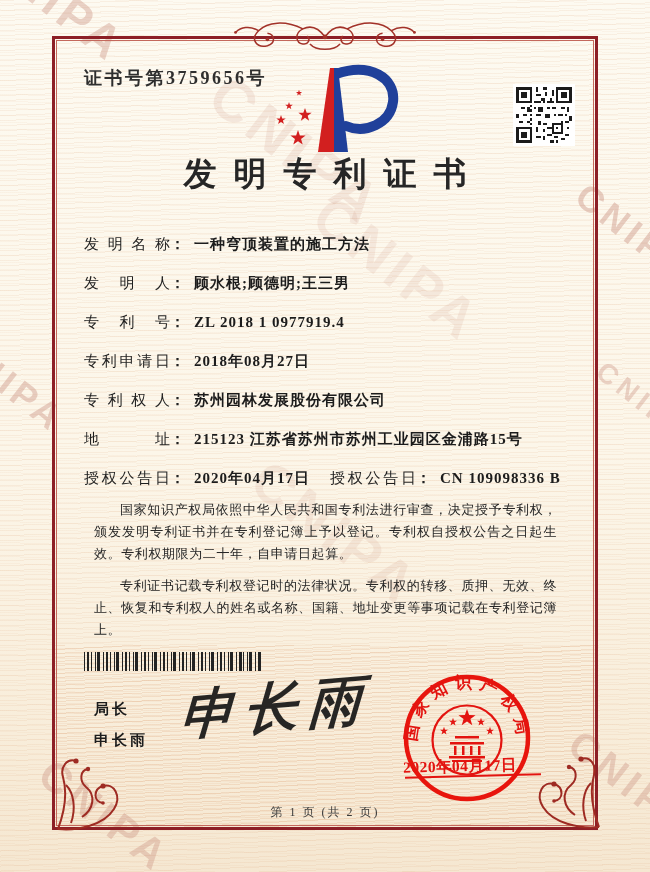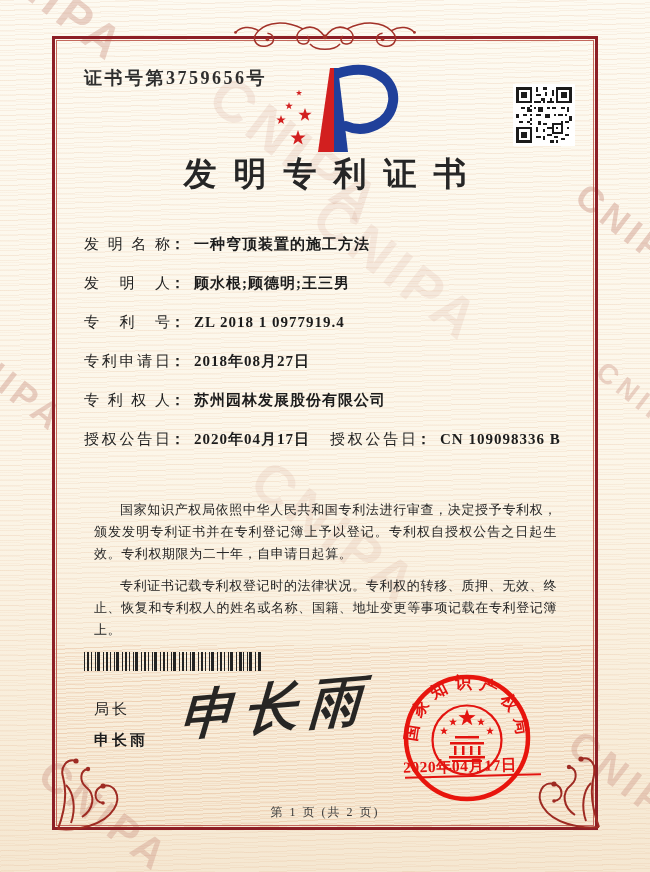--- a/index.html
+++ b/index.html
@@ -54,21 +54,21 @@
   .paras p{margin:10px;font-size:13px;line-height:22px;text-indent:2em;text-align:justify;
     letter-spacing:.6px;color:#262626;}
   .barcode{position:absolute;left:84px;top:652px;width:178px;height:19px;z-index:4;
     background:repeating-linear-gradient(90deg,
       #232323 0 1.5px, rgba(0,0,0,0) 1.5px 3px,
       #232323 3px 5.5px, rgba(0,0,0,0) 5.5px 7px,
       #232323 7px 8px, rgba(0,0,0,0) 8px 11px,
       #232323 11px 12px, rgba(0,0,0,0) 12px 13.5px,
       #232323 13.5px 16.5px, rgba(0,0,0,0) 16.5px 19px);}
   .officer-title{position:absolute;left:94px;top:700px;z-index:4;
-    font-family:"Liberation Sans",sans-serif;font-weight:400;font-size:15px;letter-spacing:3px;color:#1d1d1d;}
+    font-family:"Liberation Sans",sans-serif;font-weight:700;font-size:15px;letter-spacing:3px;color:#1d1d1d;}
   .officer-name{position:absolute;left:94px;top:731px;z-index:4;
     font-family:"Liberation Sans",sans-serif;font-weight:700;font-size:15px;letter-spacing:3px;color:#1d1d1d;}
   .signature{position:absolute;left:180px;top:672px;z-index:4;font-size:54px;font-weight:700;
     font-style:italic;letter-spacing:10px;color:#161616;transform:rotate(-5deg) skewX(-8deg);opacity:.92;}
   .seal{position:absolute;left:399px;top:670px;width:136px;height:136px;z-index:5;}
   .seal svg{position:absolute;inset:0;}
   .seal-date{position:absolute;left:4px;top:86px;width:138px;z-index:6;font-size:15.5px;
     font-weight:700;color:#e31410;letter-spacing:.5px;transform:rotate(-1.5deg);white-space:nowrap;}
   .seal-line{position:absolute;left:6px;top:105px;width:136px;height:2px;background:#e31410;
     transform:rotate(-1.5deg);z-index:6;}
@@ -194,20 +194,23 @@
       <span class="flabel">发明人</span><span class="colon">：</span><span class="fvalue">顾水根;顾德明;王三男</span>
     </div>
     <div class="frow">
       <span class="flabel">专利号</span><span class="colon">：</span><span class="fvalue">ZL 2018 1 0977919.4</span>
     </div>
     <div class="frow">
       <span class="flabel">专利申请日</span><span class="colon">：</span><span class="fvalue">2018年08月27日</span>
     </div>
     <div class="frow">
       <span class="flabel">专利权人</span><span class="colon">：</span><span class="fvalue">苏州园林发展股份有限公司</span>
+    </div>
+    <div class="frow">
+      <span class="flabel">地址</span><span class="colon">：</span><span class="fvalue">215123 江苏省苏州市苏州工业园区金浦路15号</span>
     </div>
     <div class="frow">
       <span class="pair1"><span class="flabel">授权公告日</span><span class="colon">：</span><span class="fvalue">2020年04月17日</span></span><span><span class="flabel">授权公告日</span><span class="colon">：</span><span class="fvalue">CN 109098336 B</span></span>
     </div>
   </div>
 
   <div class="paras">
     <p>国家知识产权局依照中华人民共和国专利法进行审查，决定授予专利权，颁发发明专利证书并在专利登记簿上予以登记。专利权自授权公告之日起生效。专利权期限为二十年，自申请日起算。</p>
     <p>专利证书记载专利权登记时的法律状况。专利权的转移、质押、无效、终止、恢复和专利权人的姓名或名称、国籍、地址变更等事项记载在专利登记簿上。</p>
   </div>

